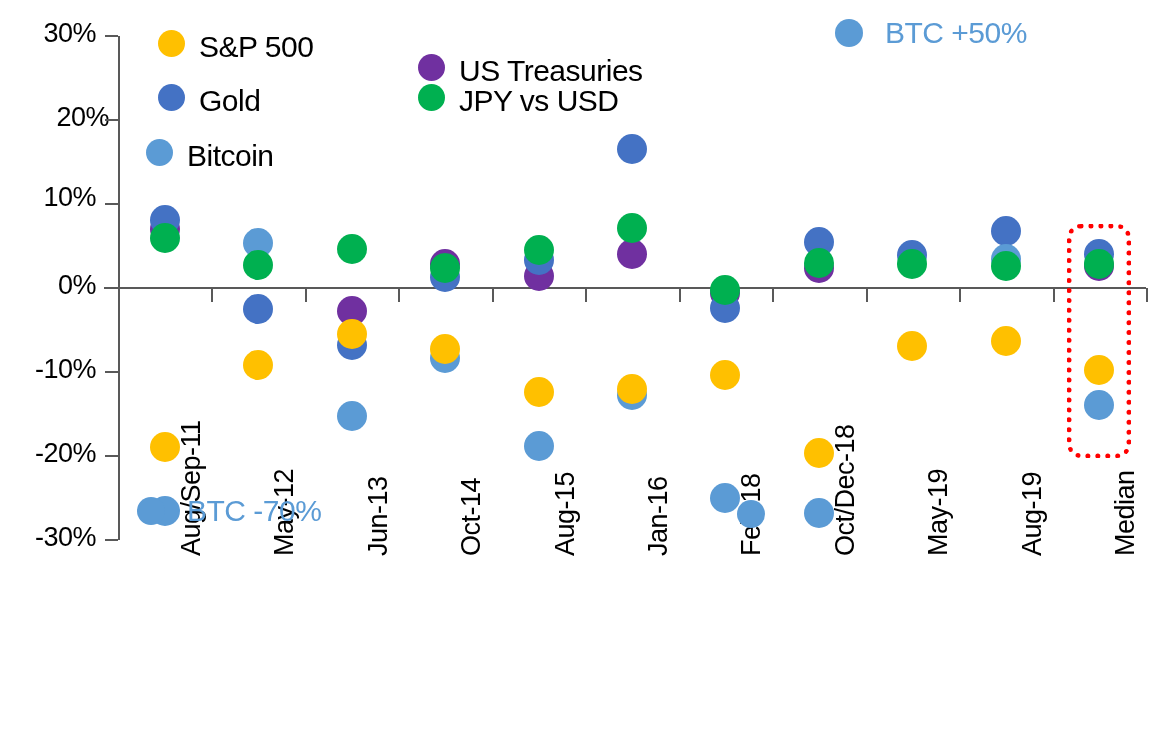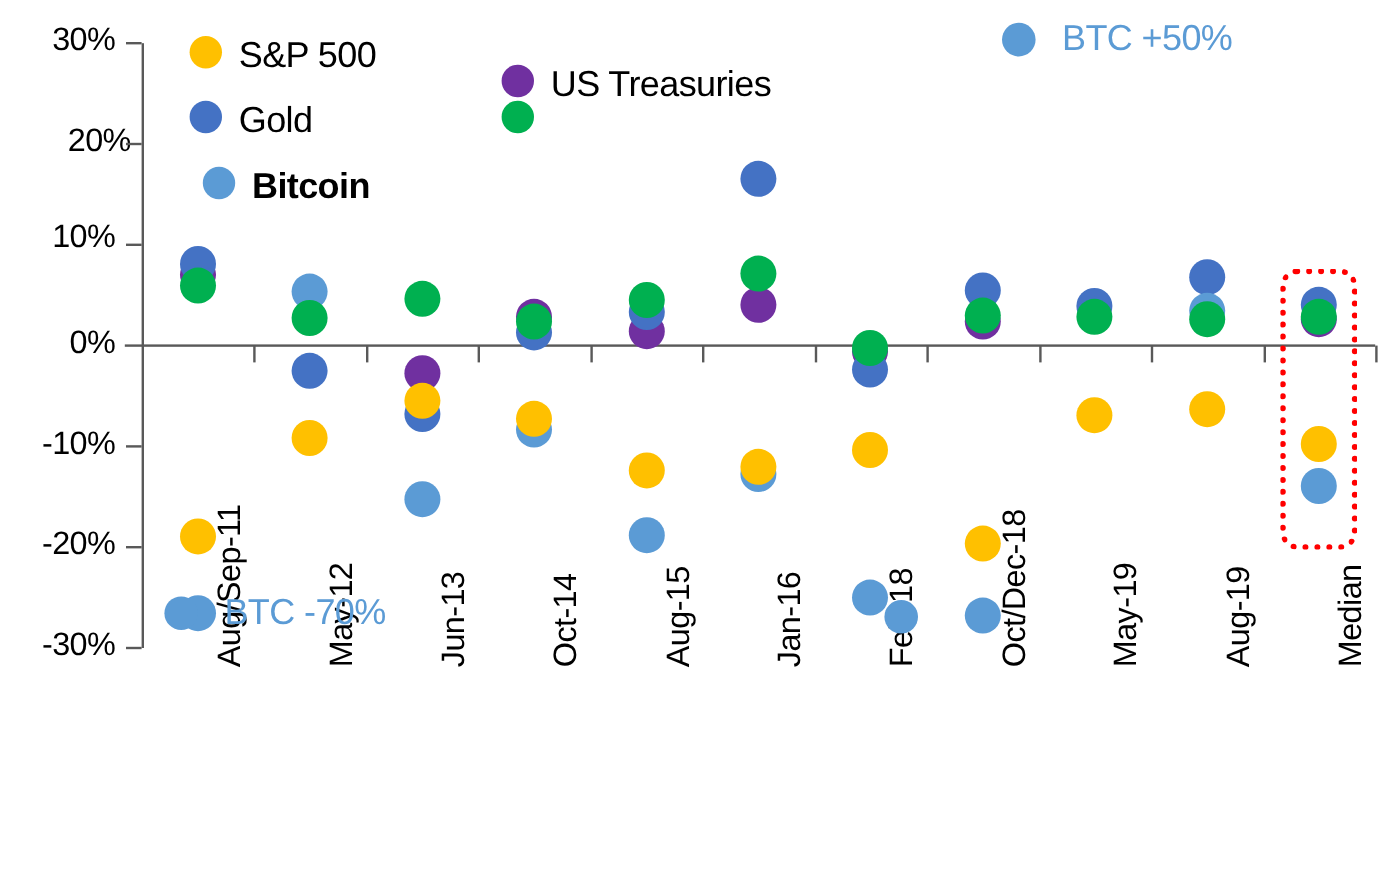--- a/index.html
+++ b/index.html
@@ -144,30 +144,31 @@
 
   <div class="legend" id="legend">
       <div class="legend-item" style="left: 158px; top: 30px;">
         <span class="legend-dot" style="background: rgb(255, 192, 0);"></span>
         <span class="legend-text">S&amp;P 500</span>
       </div>
       <div class="legend-item" style="left: 158px; top: 84px;">
         <span class="legend-dot" style="background: rgb(68, 114, 196);"></span>
         <span class="legend-text">Gold</span>
       </div>
-      <div class="legend-item" style="left: 169px; top: 139px; font-weight: bold;">
+      <div class="legend-item" style="left: 146px; top: 139px;">
         <span class="legend-dot" style="background: rgb(91, 155, 213);"></span>
         <span class="legend-text">Bitcoin</span>
       </div>
       <div class="legend-item" style="left: 418px; top: 30px; margin-top: 24px;">
         <span class="legend-dot" style="background: rgb(112, 48, 160);"></span>
         <span class="legend-text">US Treasuries</span>
       </div>
       <div class="legend-item" style="left: 418px; top: 84px;">
         <span class="legend-dot" style="background: rgb(0, 176, 80);"></span>
+        <span class="legend-text">JPY vs USD</span>
       </div>
     </div>
 
   <div id="annos">
       <div class="anno" style="left: 835px; top: 16px;">
         <span class="anno-dot" style="background: rgb(91, 155, 213);"></span>
         <span class="anno-text" style="color: rgb(91, 155, 213);">BTC +50%</span>
       </div>
       <div class="anno" style="left: 137px; top: 494px;">
         <span class="anno-dot" style="background: rgb(91, 155, 213);"></span>

